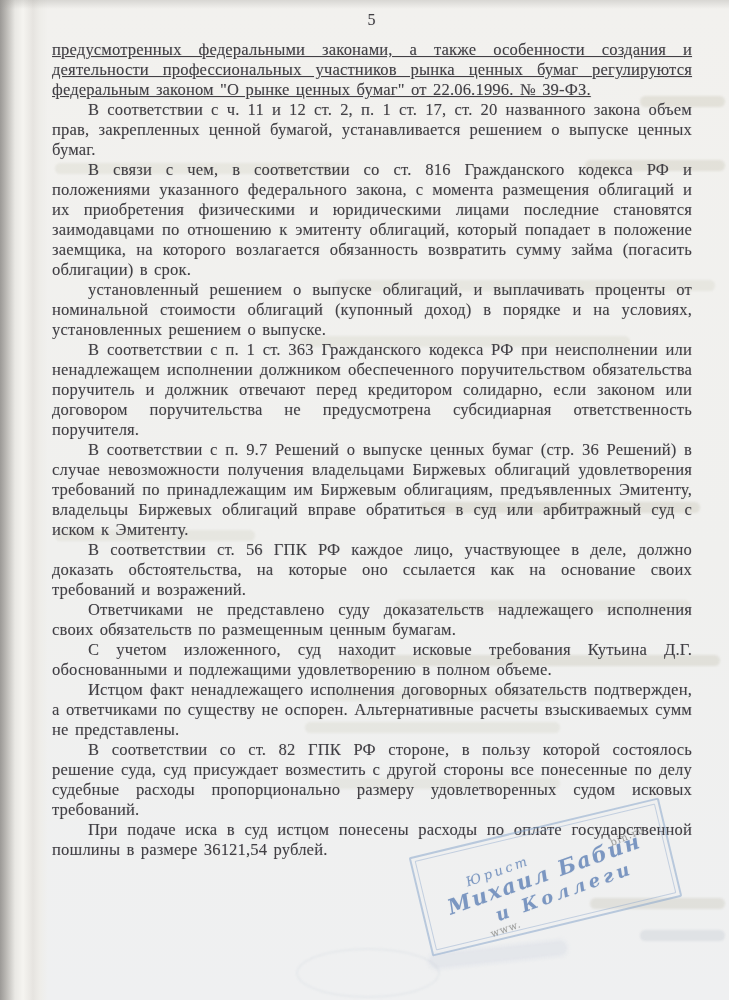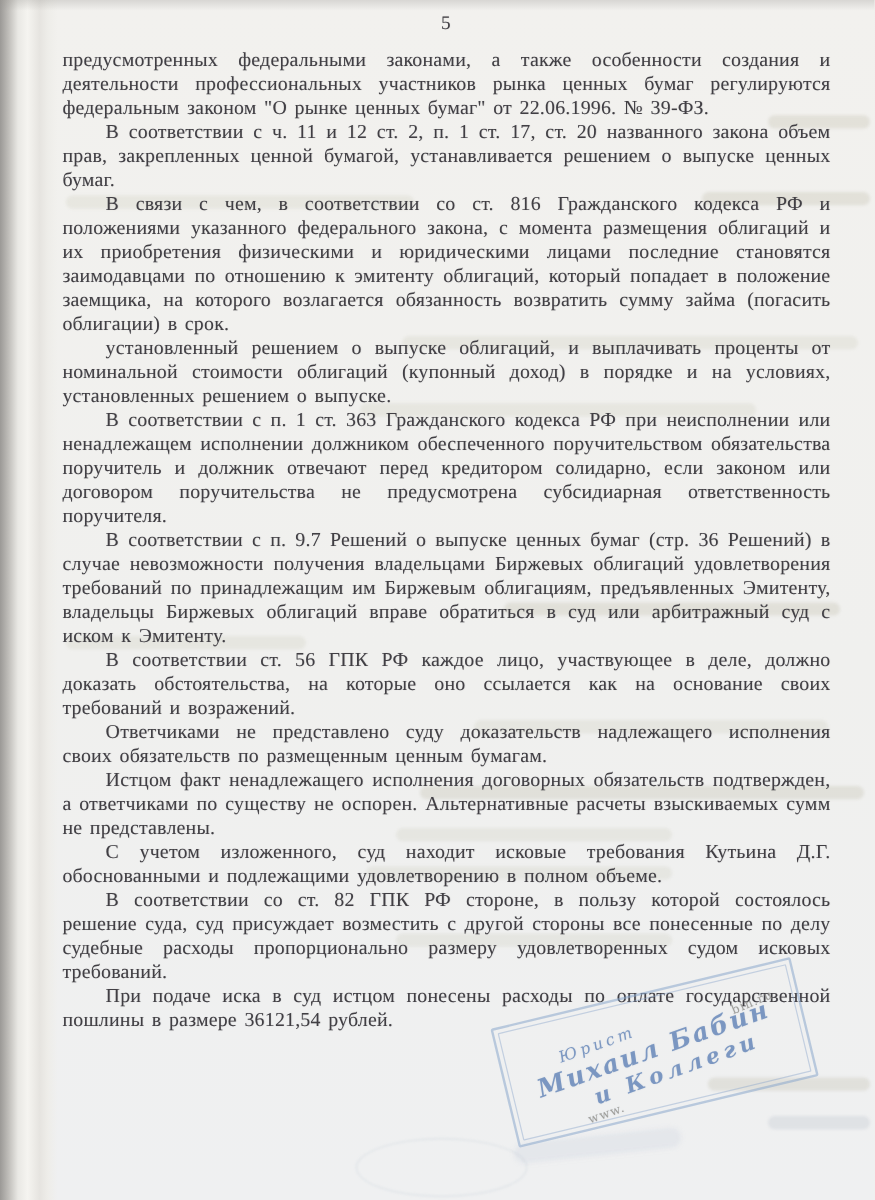--- a/index.html
+++ b/index.html
@@ -39,21 +39,21 @@
     text-shadow: 0.3px 0.3px 0.7px rgba(64,62,68,0.30);
     z-index: 4;
   }
   .page-num {
     text-align: center;
     margin: 0 0 10px 0;
     font-size: 16px;
     letter-spacing: 1px;
   }
   .content p { margin: 0; text-indent: 36px; }
-  .content p.no-indent { text-indent: 0; }
+  .content p.no-indent { text-indent: 0; text-decoration: underline; }
 
   
   .bleed {
     position: absolute; height: 11px; border-radius: 6px;
     background: rgba(149,146,110,0.16);
     filter: blur(1.3px);
     z-index: 3;
   }
   .bleed.blue { background: rgba(118,134,156,0.13); }
   .bleed.light { background: rgba(149,146,110,0.10); }
@@ -138,22 +138,22 @@
   <div class="content">
     <div class="page-num">5</div>
     <p class="no-indent">предусмотренных федеральными законами, а также особенности создания и деятельности профессиональных участников рынка ценных бумаг регулируются федеральным законом "О рынке ценных бумаг" от 22.06.1996. № 39-ФЗ.</p>
     <p>В соответствии с ч. 11 и 12 ст. 2, п. 1 ст. 17, ст. 20 названного закона объем прав, закрепленных ценной бумагой, устанавливается решением о выпуске ценных бумаг.</p>
     <p>В связи с чем, в соответствии со ст. 816 Гражданского кодекса РФ и положениями указанного федерального закона, с момента размещения облигаций и их приобретения физическими и юридическими лицами последние становятся заимодавцами по отношению к эмитенту облигаций, который попадает в положение заемщика, на которого возлагается обязанность возвратить сумму займа (погасить облигации) в срок.</p>
     <p>установленный решением о выпуске облигаций, и выплачивать проценты от номинальной стоимости облигаций (купонный доход) в порядке и на условиях, установленных решением о выпуске.</p>
     <p>В соответствии с п. 1 ст. 363 Гражданского кодекса РФ при неисполнении или ненадлежащем исполнении должником обеспеченного поручительством обязательства поручитель и должник отвечают перед кредитором солидарно, если законом или договором поручительства не предусмотрена субсидиарная ответственность поручителя.</p>
     <p>В соответствии с п. 9.7 Решений о выпуске ценных бумаг (стр. 36 Решений) в случае невозможности получения владельцами Биржевых облигаций удовлетворения требований по принадлежащим им Биржевым облигациям, предъявленных Эмитенту, владельцы Биржевых облигаций вправе обратиться в суд или арбитражный суд с иском к Эмитенту.</p>
     <p>В соответствии ст. 56 ГПК РФ каждое лицо, участвующее в деле, должно доказать обстоятельства, на которые оно ссылается как на основание своих требований и возражений.</p>
     <p>Ответчиками не представлено суду доказательств надлежащего исполнения своих обязательств по размещенным ценным бумагам.</p>
+    <p>С учетом изложенного, суд находит исковые требования Кутьина Д.Г. обоснованными и подлежащими удовлетворению в полном объеме.</p>
     <p>Истцом факт ненадлежащего исполнения договорных обязательств подтвержден, а ответчиками по существу не оспорен. Альтернативные расчеты взыскиваемых сумм не представлены.</p>
-    <p>С учетом изложенного, суд находит исковые требования Кутьина Д.Г. обоснованными и подлежащими удовлетворению в полном объеме.</p>
     <p>В соответствии со ст. 82 ГПК РФ стороне, в пользу которой состоялось решение суда, суд присуждает возместить с другой стороны все понесенные по делу судебные расходы пропорционально размеру удовлетворенных судом исковых требований.</p>
     <p>При подаче иска в суд истцом понесены расходы по оплате государственной пошлины в размере 36121,54 рублей.</p>
   </div>
 
   <div class="stamp">
     <div class="stamp-inner">
       <span class="stamp-l1">Юрист</span>
       <span class="stamp-l2">Михаил Бабин</span>
       <span class="stamp-l3">и Коллеги</span>
       <span class="stamp-url-www">www.</span>

